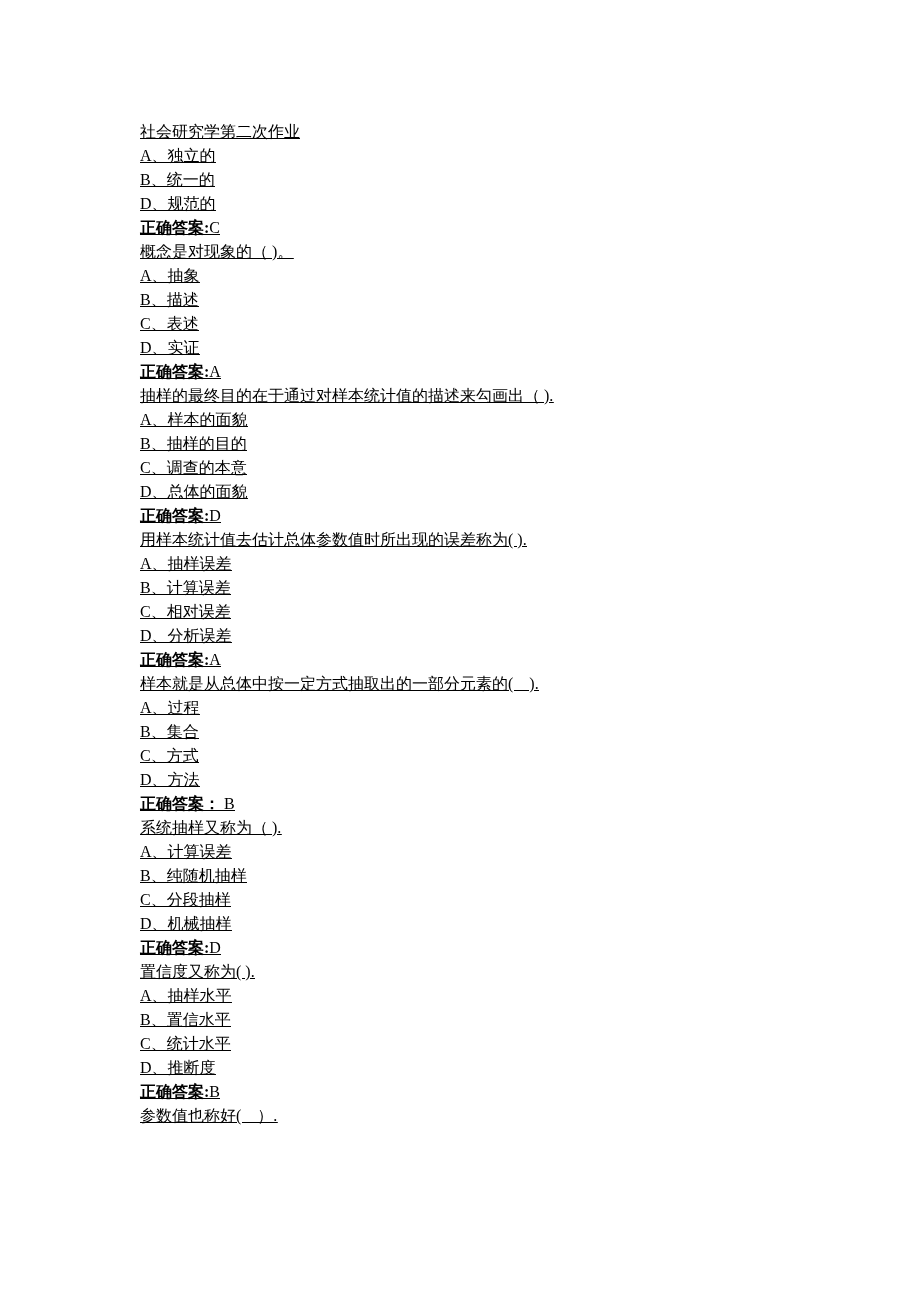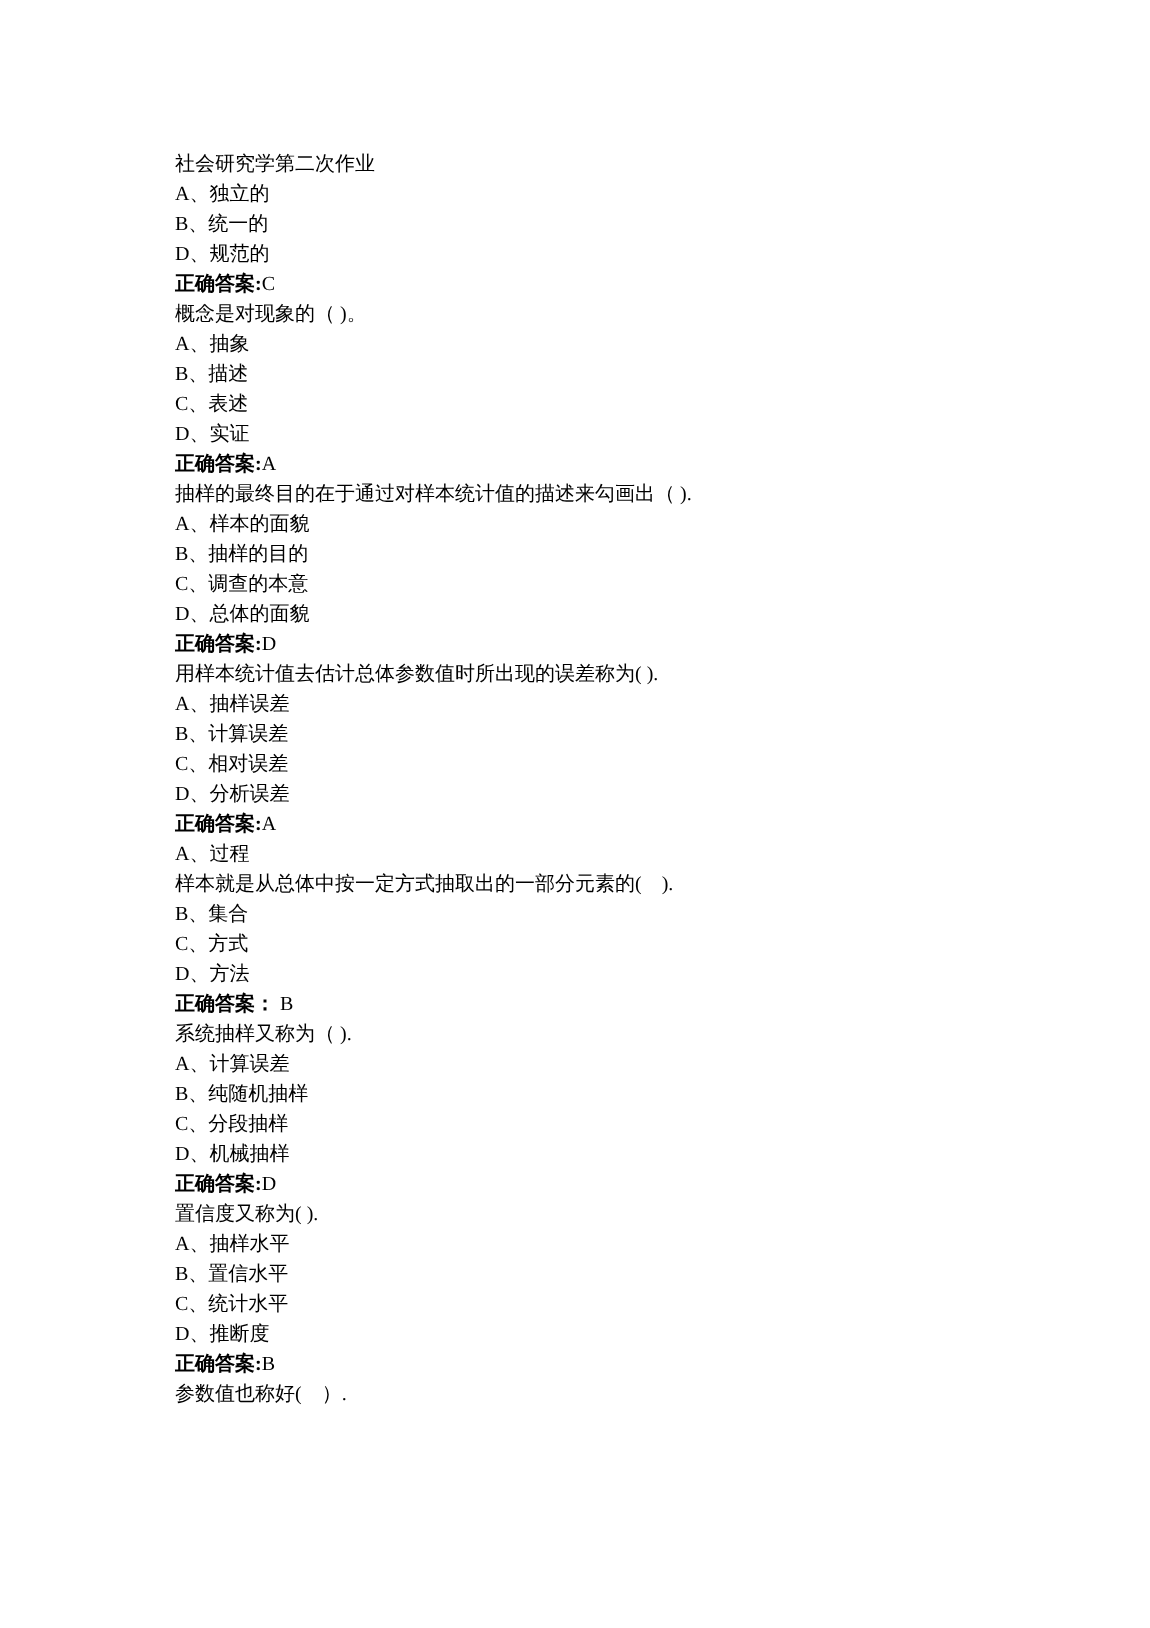--- a/index.html
+++ b/index.html
@@ -1,18 +1,19 @@
 <!DOCTYPE html>
 <html><head>
   <meta charset="utf-8">
   <style>
     * {
       margin: 0;
       padding: 0;
       box-sizing: border-box;
+      text-decoration: underline;
     }
     body {
       font-family: "SimSun", "宋体", serif;
       font-size: 16px;
       line-height: 1.5;
       color: #000;
       background: #fff;
       padding: 120px 140px 60px 140px;
       width: 920px;
     }
@@ -47,22 +48,22 @@
     <div class="line">B、抽样的目的</div>
     <div class="line">C、调查的本意</div>
     <div class="line">D、总体的面貌</div>
     <div class="line"><span class="answer-label">正确答案:</span><span class="answer-value">D</span></div>
     <div class="line">用样本统计值去估计总体参数值时所出现的误差称为( ).</div>
     <div class="line">A、抽样误差</div>
     <div class="line">B、计算误差</div>
     <div class="line">C、相对误差</div>
     <div class="line">D、分析误差</div>
     <div class="line"><span class="answer-label">正确答案:</span><span class="answer-value">A</span></div>
+    <div class="line">样本就是从总体中按一定方式抽取出的一部分元素的(　).</div>
     <div class="line">A、过程</div>
-    <div class="line">样本就是从总体中按一定方式抽取出的一部分元素的(　).</div>
     <div class="line">B、集合</div>
     <div class="line">C、方式</div>
     <div class="line">D、方法</div>
     <div class="line"><span class="answer-label">正确答案：</span><span class="answer-value"> B</span></div>
     <div class="line">系统抽样又称为（ ).</div>
     <div class="line">A、计算误差</div>
     <div class="line">B、纯随机抽样</div>
     <div class="line">C、分段抽样</div>
     <div class="line">D、机械抽样</div>
     <div class="line"><span class="answer-label">正确答案:</span><span class="answer-value">D</span></div>

